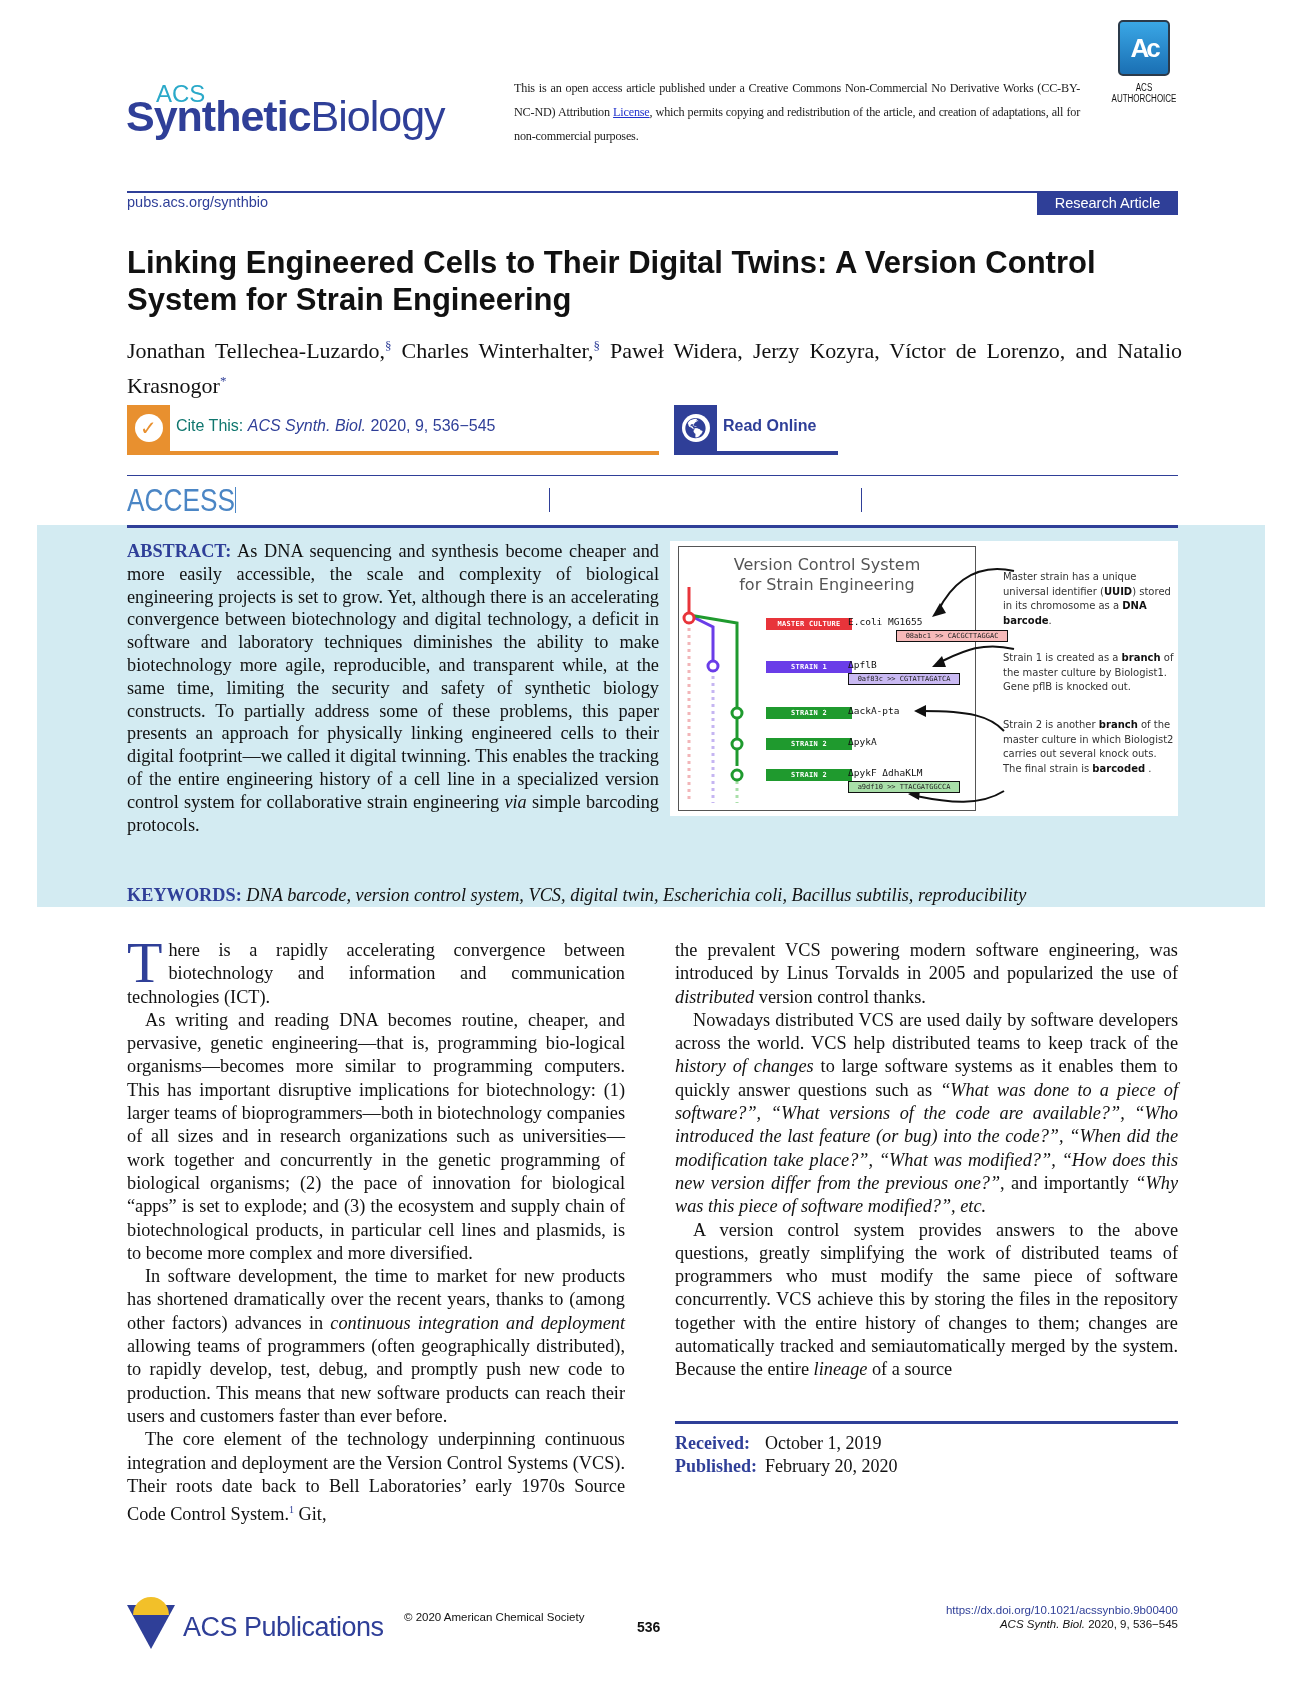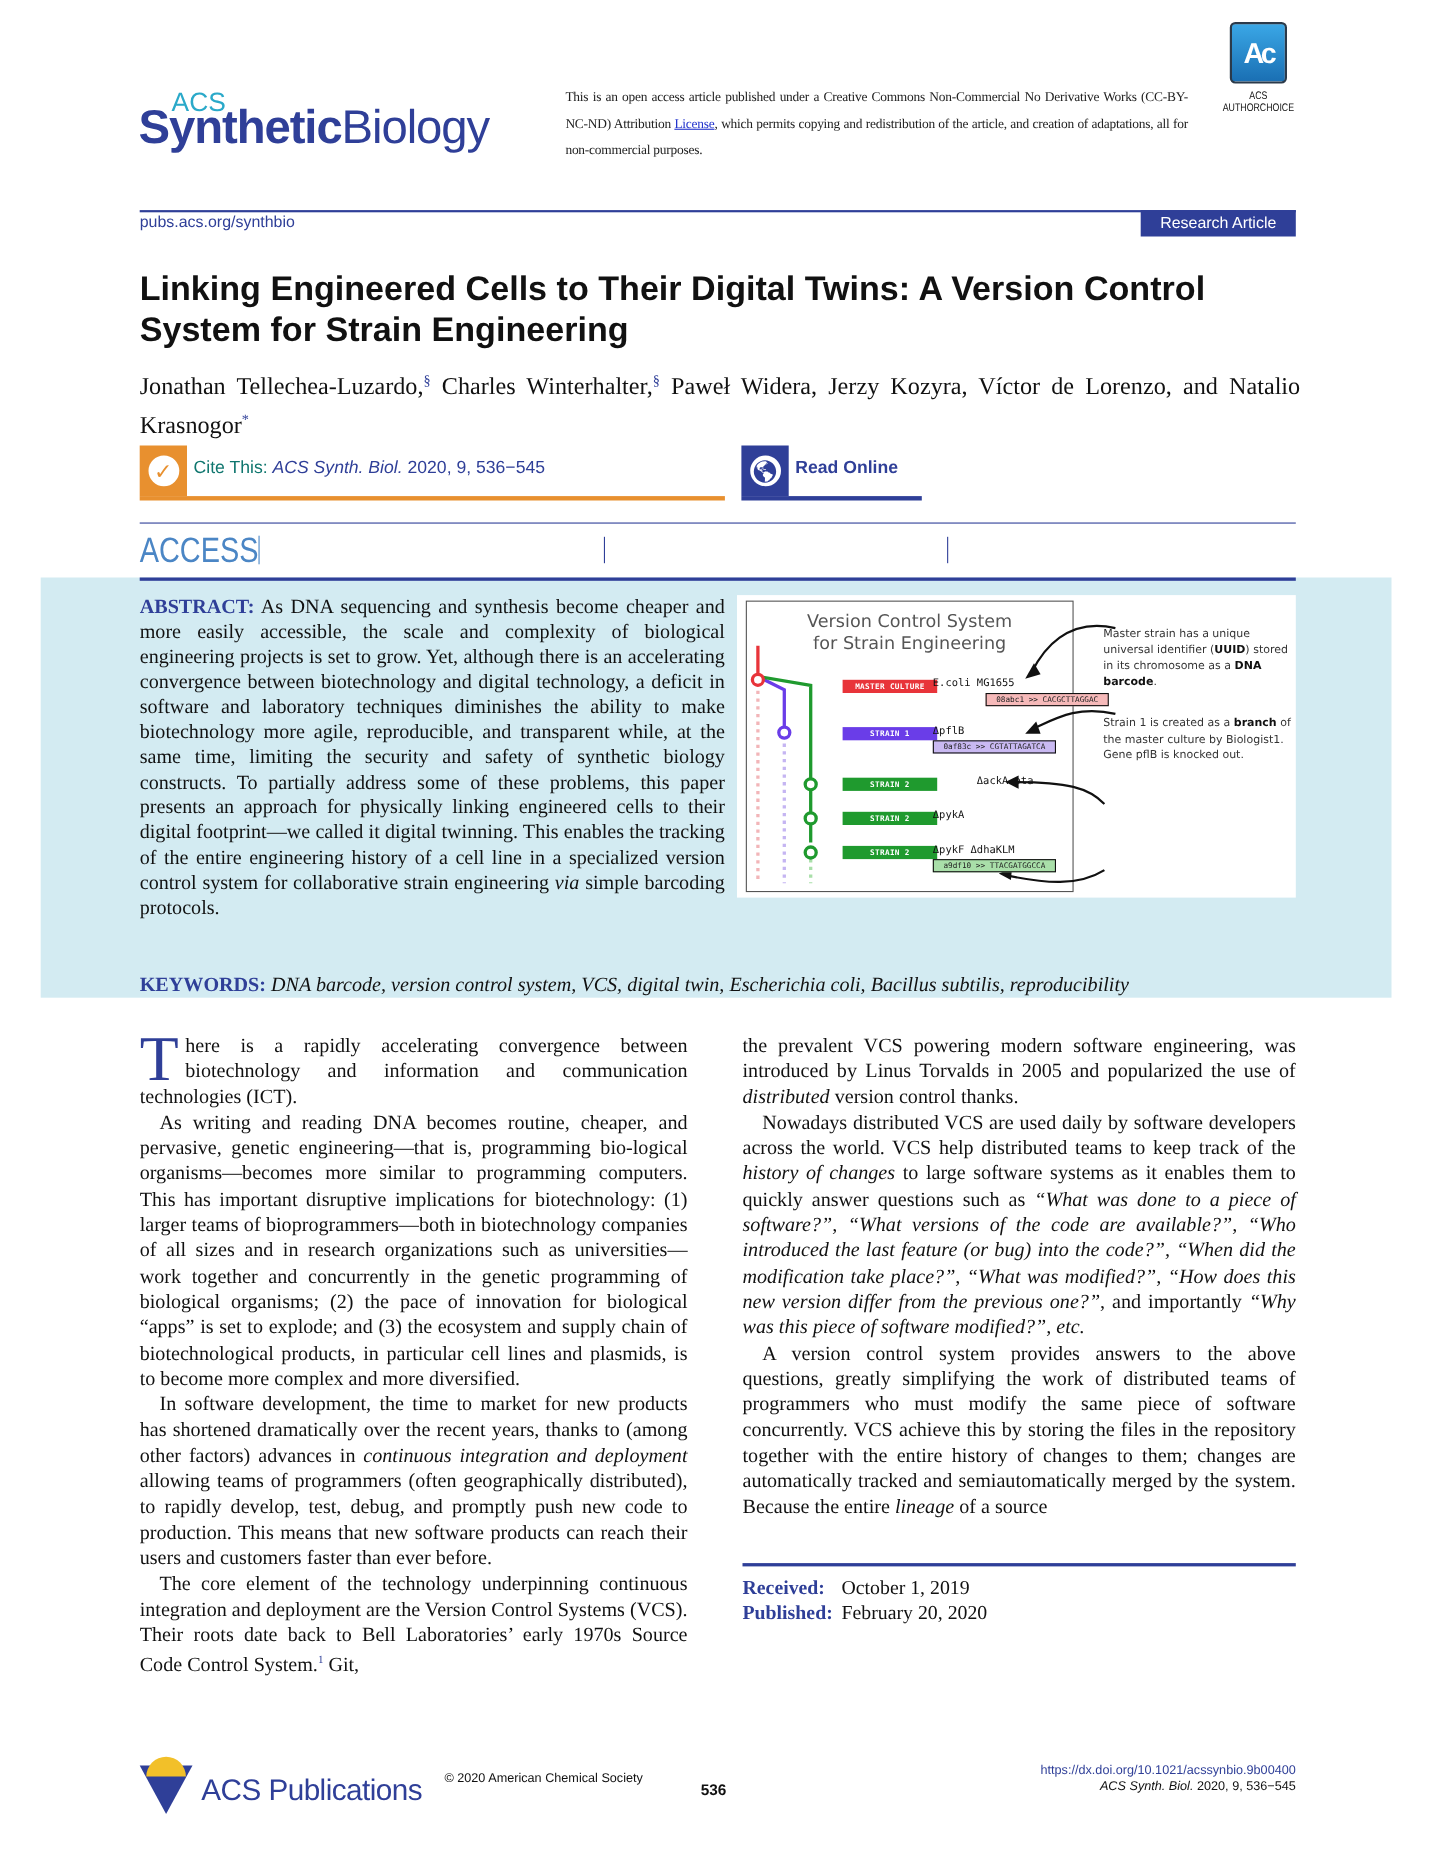--- a/index.html
+++ b/index.html
@@ -165,28 +165,29 @@
     <path d="M 334 250 C 310 265, 280 262, 246 255" fill="none" stroke="#111" stroke-width="2"></path>
     <polygon points="238,253 250,248 249,259" fill="#111"></polygon>
   </svg>
   <div class="tag" style="top:77px;background:#e8343a;">MASTER CULTURE</div>
   <div class="gene" style="top:75px;">E.coli MG1655</div>
   <div class="bar" style="top:89px;background:#f6b9b9;margin-left:48px;">08abc1 &gt;&gt; CACGCTTAGGAC</div>
   <div class="tag" style="top:120px;background:#6a3de8;">STRAIN 1</div>
   <div class="gene" style="top:118px;">ΔpflB</div>
   <div class="bar" style="top:132px;background:#c9b9f2;">0af83c &gt;&gt; CGTATTAGATCA</div>
   <div class="tag" style="top:166px;background:#1f9a2e;">STRAIN 2</div>
-  <div class="gene" style="top:164px;margin-left:40px;">ΔackA-pta</div>
+  <div class="gene" style="top:164px;">ΔackA-pta</div>
   <div class="tag" style="top:197px;background:#1f9a2e;">STRAIN 2</div>
   <div class="gene" style="top:195px;">ΔpykA</div>
   <div class="tag" style="top:228px;background:#1f9a2e;">STRAIN 2</div>
   <div class="gene" style="top:226px;">ΔpykF ΔdhaKLM</div>
   <div class="bar" style="top:240px;background:#a9dfa9;">a9df10 &gt;&gt; TTACGATGGCCA</div>
   <div class="note" style="top:29px;"><span>Master strain has a unique universal identifier (</span><b>UUID</b><span>) stored in its chromosome as a </span><b>DNA barcode</b><span>.</span></div>
   <div class="note" style="top:110px;"><span>Strain 1 is created as a </span><b>branch</b><span> of the master culture by Biologist1. Gene pflB is knocked out.</span></div>
+  <div class="note" style="top:177px;"><span>Strain 2 is another </span><b>branch</b><span> of the master culture in which Biologist2 carries out several knock outs. The final strain is </span><b>barcoded</b><span> .</span></div>
 </div>
 
 <div class="abs keywords"><span class="hd">KEYWORDS:</span> <span class="kw">DNA barcode, version control system, VCS, digital twin, Escherichia coli, Bacillus subtilis, reproducibility</span></div>
 
 <div class="abs col col1">
   <p class="noind"><span class="dropcap">T</span><span>here is a rapidly accelerating convergence between biotechnology and information and communication technologies (ICT).</span></p>
   <p>As writing and reading DNA becomes routine, cheaper, and pervasive, genetic engineering—that is, programming bio-logical organisms—becomes more similar to programming computers. This has important disruptive implications for biotechnology: (1) larger teams of bioprogrammers—both in biotechnology companies of all sizes and in research organizations such as universities—work together and concurrently in the genetic programming of biological organisms; (2) the pace of innovation for biological “apps” is set to explode; and (3) the ecosystem and supply chain of biotechnological products, in particular cell lines and plasmids, is to become more complex and more diversified.</p>
   <p><span>In software development, the time to market for new products has shortened dramatically over the recent years, thanks to (among other factors) advances in </span><i>continuous integration and deployment</i><span> allowing teams of programmers (often geographically distributed), to rapidly develop, test, debug, and promptly push new code to production. This means that new software products can reach their users and customers faster than ever before.</span></p>
   <p><span>The core element of the technology underpinning continuous integration and deployment are the Version Control Systems (VCS). Their roots date back to Bell Laboratories’ early 1970s Source Code Control System.</span><sup>1</sup><span> Git,</span></p>
 </div>

